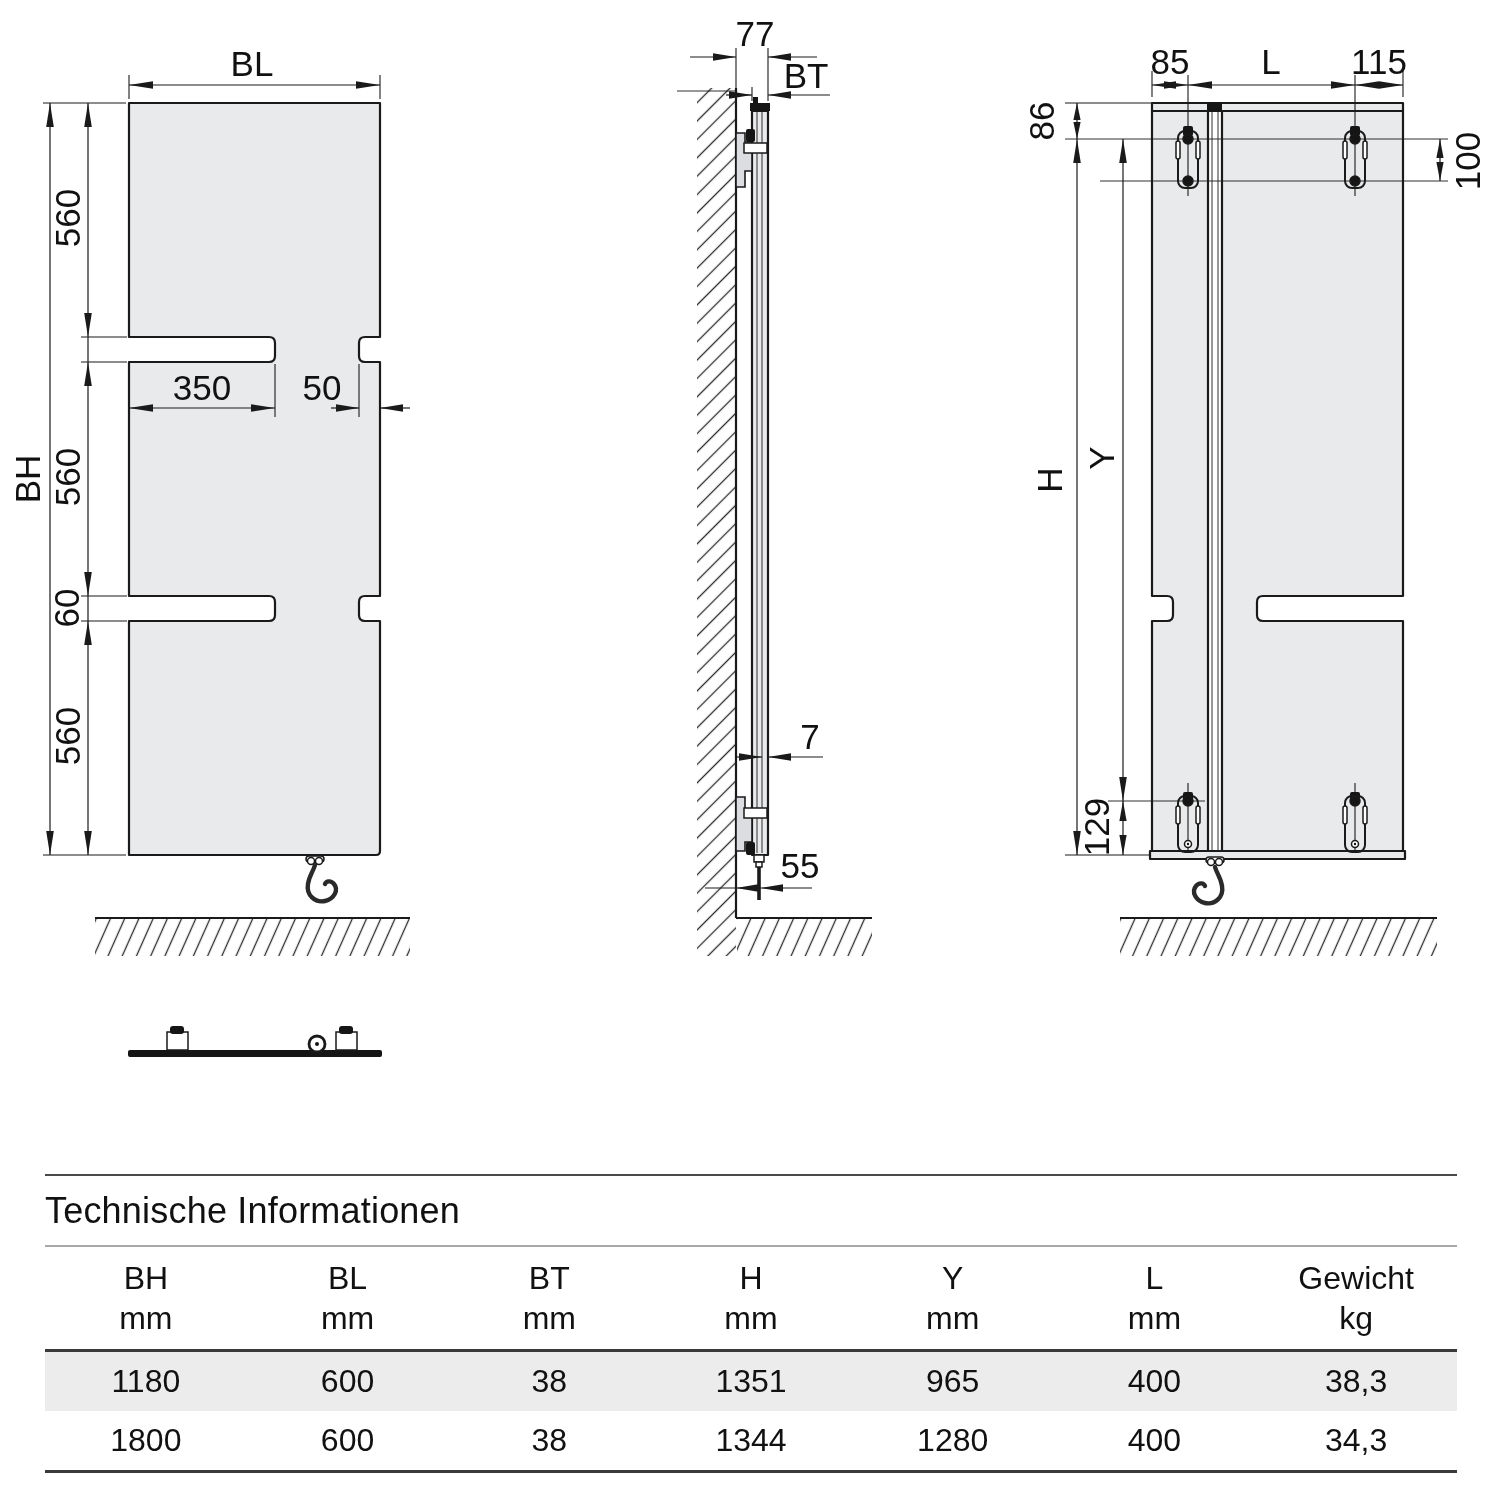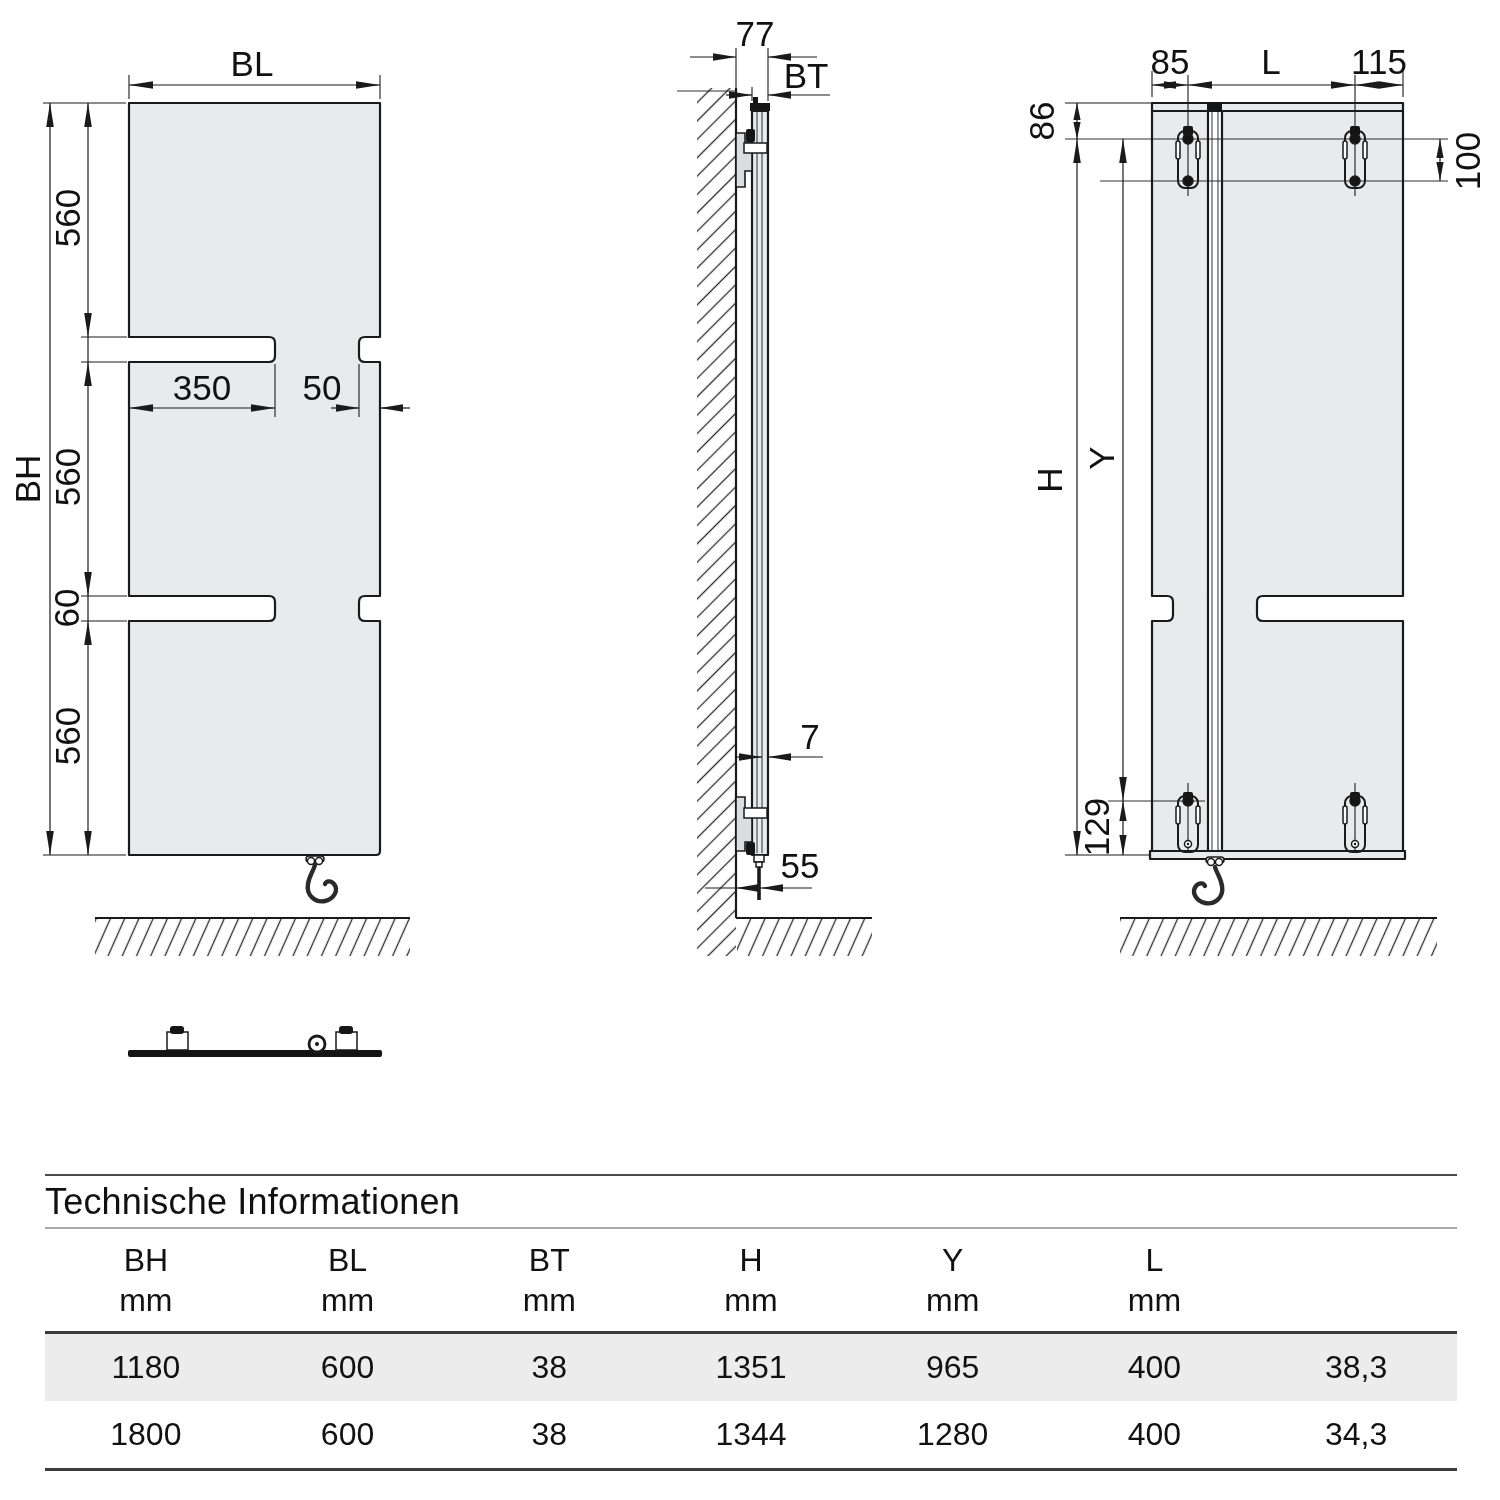--- a/index.html
+++ b/index.html
@@ -16,24 +16,24 @@
   .wfill{fill:#fff;stroke:#1a1a1a;stroke-width:1.5;}
   .bracket{fill:#dcdde0;stroke:#1a1a1a;stroke-width:1.6;}
   .rail{fill:none;stroke:#1a1a1a;stroke-width:2;}
   .hole{fill:#151515;stroke:#1a1a1a;stroke-width:1.5;}
   .hook{stroke:#2a2a2a;stroke-width:4.4;fill:none;stroke-linecap:round;}
   
   .table-wrap{position:absolute;left:45px;top:1174px;width:1412px;}
   .rule-top{border-top:2px solid #4a4a4a;}
   .rule-light{border-top:2px solid #a8a8a8;}
   .rule-dark{border-top:3px solid #3a3a3a;}
-  .t-title{height:51px;display:flex;align-items:center;font-size:36px;font-weight:500;letter-spacing:.2px;}
+  .t-title{height:69px;display:flex;align-items:center;font-size:36px;font-weight:500;letter-spacing:.2px;}
   .t-head{display:grid;grid-template-columns:repeat(7,1fr);height:102px;align-items:center;}
   .th{text-align:center;font-size:32px;line-height:40px;}
-  .t-row{display:grid;grid-template-columns:repeat(7,1fr);height:67px;align-items:center;font-size:32px;}
+  .t-row{display:grid;grid-template-columns:repeat(7,1fr);height:59px;align-items:center;font-size:32px;}
   .t-row div{text-align:center;}
   .t-row.shaded{background:#ececec;}
 </style>
 </head>
 <body>
 
 <svg id="drawing" width="1500" height="1160" viewBox="0 0 1500 1160">
   <defs>
     <pattern id="whatch" patternUnits="userSpaceOnUse" width="13" height="13" patternTransform="rotate(45)">
       <line x1="6.5" y1="-1" x2="6.5" y2="14" stroke="#2a2a2a" stroke-width="1.3"></line>
@@ -343,20 +343,24 @@
         <div>H</div>
         <div>mm</div>
       </div>
     <div class="th">
         <div>Y</div>
         <div>mm</div>
       </div>
     <div class="th">
         <div>L</div>
         <div>mm</div>
+      </div>
+    <div class="th">
+        <div>Gewicht</div>
+        <div>kg</div>
       </div>
   </div>
   <div class="rule-dark"></div>
   <div class="t-row shaded">
     <div>1180</div>
     <div>600</div>
     <div>38</div>
     <div>1351</div>
     <div>965</div>
     <div>400</div>

